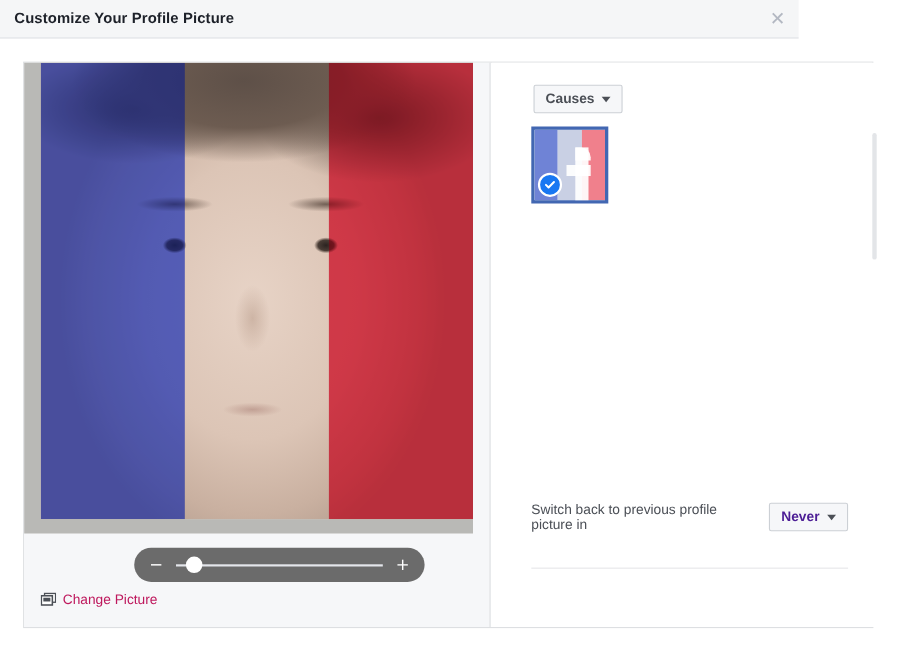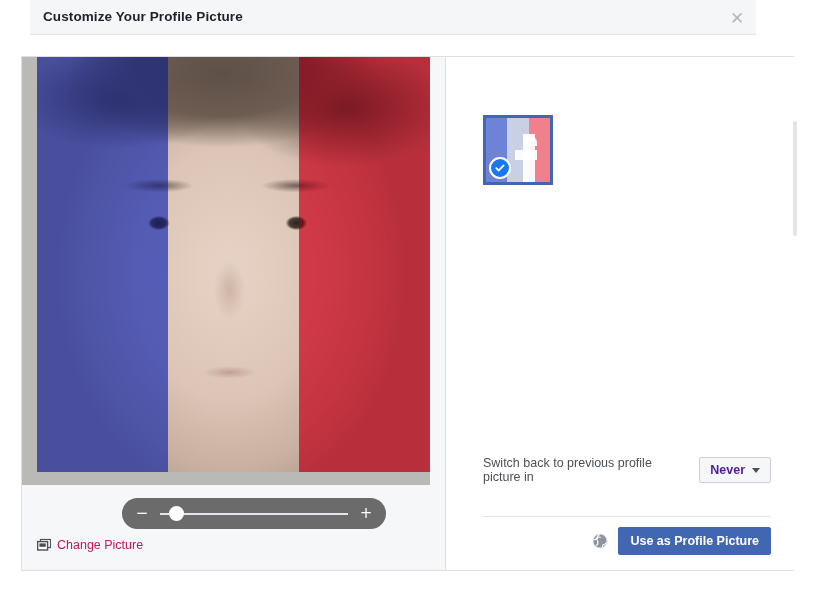--- a/index.html
+++ b/index.html
@@ -29,21 +29,20 @@
 
   
   .modal-header {
     position: absolute;
     left: 0; top: 0;
     width: 726px;
     height: 35px;
     background: #f5f6f7;
     border-bottom: 1px solid #e0e2e6;
     box-sizing: border-box;
-    margin-left: 30px;
   }
   .modal-title {
     position: absolute;
     left: 13px;
     top: 9px;
     font-size: 13.5px;
     font-weight: bold;
     color: #1d2129;
     letter-spacing: 0.1px;
   }
@@ -444,20 +443,24 @@
             <rect x="2.4" y="5.4" width="6.4" height="3.4" fill="#4b4f56"></rect>
           </svg>
         </span>
         <span class="cp-label">Change Picture</span>
       </div>
 
     </div>
 
     <div class="pane-right">
 
+      <div class="causes-dropdown">
+        <span>Causes</span>
+        <span class="caret"></span>
+      </div>
 
       <div class="frame-grid">
         <div class="frame-thumb">
           <div class="ft-flag">
             <span class="ft-blue"></span>
             <span class="ft-white"></span>
             <span class="ft-red"></span>
           </div>
           <div class="ft-f">
             <div class="ft-f-stem"></div>
@@ -475,32 +478,20 @@
       <div class="switchback-row">
         <span class="switchback-label">Switch back to previous profile picture in</span>
         <span class="never-dropdown">
           <span>Never</span>
           <span class="caret"></span>
         </span>
       </div>
 
       <div class="footer-divider"></div>
 
-      <div class="footer-actions">
-        <span class="globe-icon">
-          <svg width="16" height="16" viewBox="0 0 16 16">
-            <circle cx="8" cy="8" r="7" fill="#8d949e"></circle>
-            <path d="M8 1.2 C5 3 4.5 6 5.6 8.2 C6.4 9.8 5.6 11.5 4.2 12.6" fill="none" stroke="#ffffff" stroke-width="1.1"></path>
-            <path d="M10.4 14.3 C10 12.6 11 11.4 12.6 11.2 C13.6 11 14.4 10.2 14.7 9.2" fill="none" stroke="#ffffff" stroke-width="1.1"></path>
-            <path d="M1.4 6.6 C3 7 4 6.2 5.2 5 C6.2 4 7.6 3.8 8.8 4.4" fill="none" stroke="#ffffff" stroke-width="1.1"></path>
-            <circle cx="8" cy="8" r="7" fill="none" stroke="#e9ebee" stroke-width="0.8"></circle>
-          </svg>
-        </span>
-        <button class="primary-btn">Use as Profile Picture</button>
-      </div>
 
     </div>
   </div>
 
   <div class="dialog-scrollbar">
     <div class="dialog-scrollbar-thumb"></div>
   </div>
 
 </div>
 

